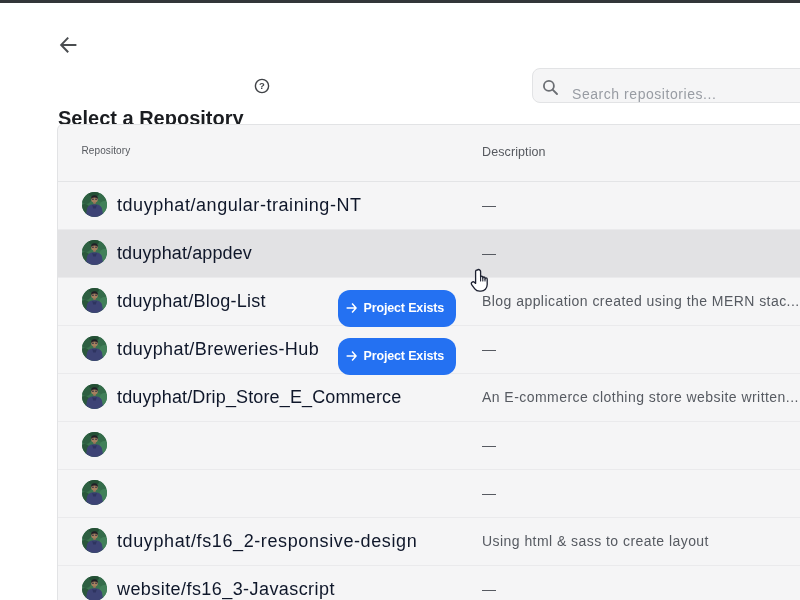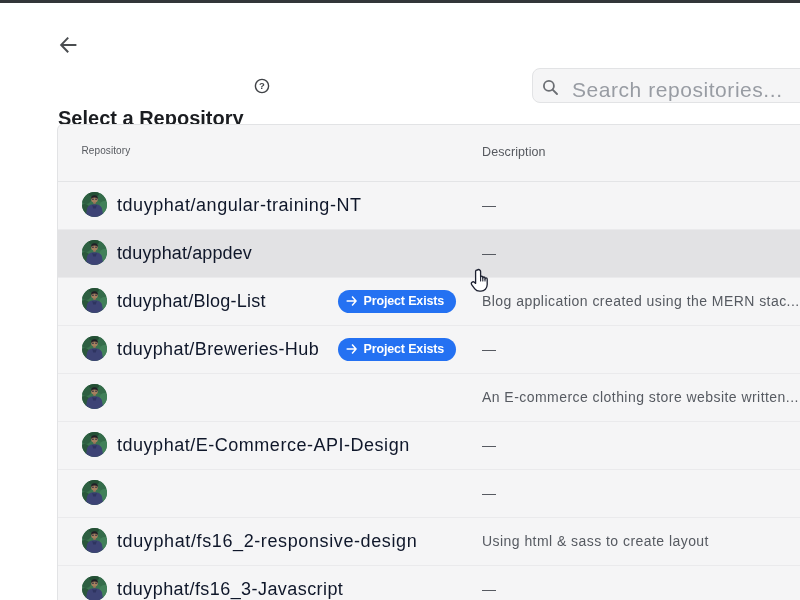--- a/index.html
+++ b/index.html
@@ -3,31 +3,31 @@
 <meta charset="utf-8">
 <style>
   * { margin:0; padding:0; box-sizing:border-box; }
   html,body { width:800px; height:600px; overflow:hidden; background:#fff;
     font-family:"Liberation Sans", sans-serif; }
   .abs { position:absolute; }
   .topbar { left:0; top:0; width:800px; height:3px; background:#333639; }
   .h1 { left:58px; top:75.5px; font-size:20px; font-weight:600; color:#1b1d21; letter-spacing:0px; line-height:1;margin-top:32px; }
   .search { left:532px; top:68px; width:310px; height:35px; background:#f5f5f6;
     border:1px solid #e2e3e5; border-radius:8px; }
-  .search .ph { position:absolute; left:39px; top:10px; font-size:21px; letter-spacing:0.55px; color:#989ca3; line-height:1; }
+  .search .ph { position:absolute; left:39px; top:18px; font-size:14px; letter-spacing:0.55px; color:#989ca3; line-height:1; }
   .tbl { left:57px; top:124px; width:793px; border:1px solid #e2e3e5; border-bottom:none;
     border-radius:6px 6px 0 0; background:#f5f5f6; }
   .thead { height:57px; border-bottom:1px solid #e3e4e6; position:relative; }
   .thead .c1 { position:absolute; left:23.5px; top:21px; font-size:10px; letter-spacing:0.1px; color:#56595f; line-height:1; }
   .thead .c2 { position:absolute; left:424px; top:21px; font-size:12.5px; letter-spacing:0.1px; color:#56595f; line-height:1; }
   .row { height:48px; border-bottom:1px solid #eaeaec; position:relative; }
   .row.hl { background:#e2e2e4; }
   .row .av { position:absolute; left:24px; top:10px; width:25px; height:25px; }
   .row .nm { position:absolute; left:59px; top:12.5px; font-size:18px; font-weight:500; letter-spacing:0.55px; color:#0f172a; line-height:1.2; }
-  .row .pill { position:absolute; left:280px; top:11.5px; height:23px; background:#2471f2;
+  .row .pill { position:absolute; left:280px; top:11.5px; height:37px; background:#2471f2;
     border-radius:12px; color:#fff; font-size:12.5px; font-weight:600; letter-spacing:-0.15px;
     display:flex; align-items:center; padding:0 12px 0 8px; }
   .row .pill .ar { margin-right:6.5px; display:flex; }
   .row .ds { position:absolute; left:424px; top:15px; font-size:14px; letter-spacing:0.45px; color:#565a61;
     width:360px; white-space:nowrap; overflow:hidden; line-height:1.2; }
 </style>
 </head>
 <body>
 <svg width="0" height="0" style="position:absolute">
   <defs>
@@ -120,28 +120,28 @@
             <path d="M6.1 1.5 L10 6 L6.1 10.5 M0.6 6 H9.4" fill="none" stroke="#fff" stroke-width="1.5"></path>
           </svg>
         </span>Project Exists</span>
     <span class="ds">—</span>
   </div>
 
   <div class="row">
     <svg class="av">
         <use href="#av"></use>
       </svg>
+    <span class="nm" style="letter-spacing:0.14px">tduyphat/Drip_Store_E_Commerce</span>
     <span class="ds">An E-commerce clothing store website written...</span>
   </div>
 
   <div class="row">
     <svg class="av">
         <use href="#av"></use>
       </svg>
-    <span class="nm" style="letter-spacing:0.52px">tduyphat/E-Commerce-API-Design</span>
     <span class="ds">—</span>
   </div>
 
   <div class="row">
     <svg class="av">
         <use href="#av"></use>
       </svg>
     <span class="ds">—</span>
   </div>
 
@@ -150,21 +150,21 @@
         <use href="#av"></use>
       </svg>
     <span class="nm" style="letter-spacing:0.61px">tduyphat/fs16_2-responsive-design</span>
     <span class="ds">Using html &amp; sass to create layout</span>
   </div>
 
   <div class="row">
     <svg class="av">
         <use href="#av"></use>
       </svg>
-    <span class="nm" style="letter-spacing:0.43px">tduyphat/fs16_3-Javascript</span>
+    <span class="nm" style="letter-spacing:0.43px">website/fs16_3-Javascript</span>
     <span class="ds">—</span>
   </div>
 </div>
 
 <svg class="abs" style="left:470px;top:268px" width="21" height="26" viewBox="0 0 21 26">
   <path d="M7.1 2.2 C7.9 1.4 9.2 1.4 10 2.2 C10.4 2.6 10.6 3.1 10.6 3.6 L10.6 9.2
            C10.6 8.6 11.1 8.1 11.7 8.1 C12.3 8.1 12.8 8.6 12.8 9.2 L12.8 10.1
            C12.8 9.5 13.3 9 13.9 9 C14.5 9 15 9.5 15 10.1 L15 11
            C15 10.4 15.5 9.9 16.1 9.9 C16.7 9.9 17.2 10.4 17.2 11 L17.2 16.6
            C17.2 20.2 14.5 23.2 11 23.2 L9.6 23.2 C7.7 23.2 5.9 22.3 4.8 20.8

